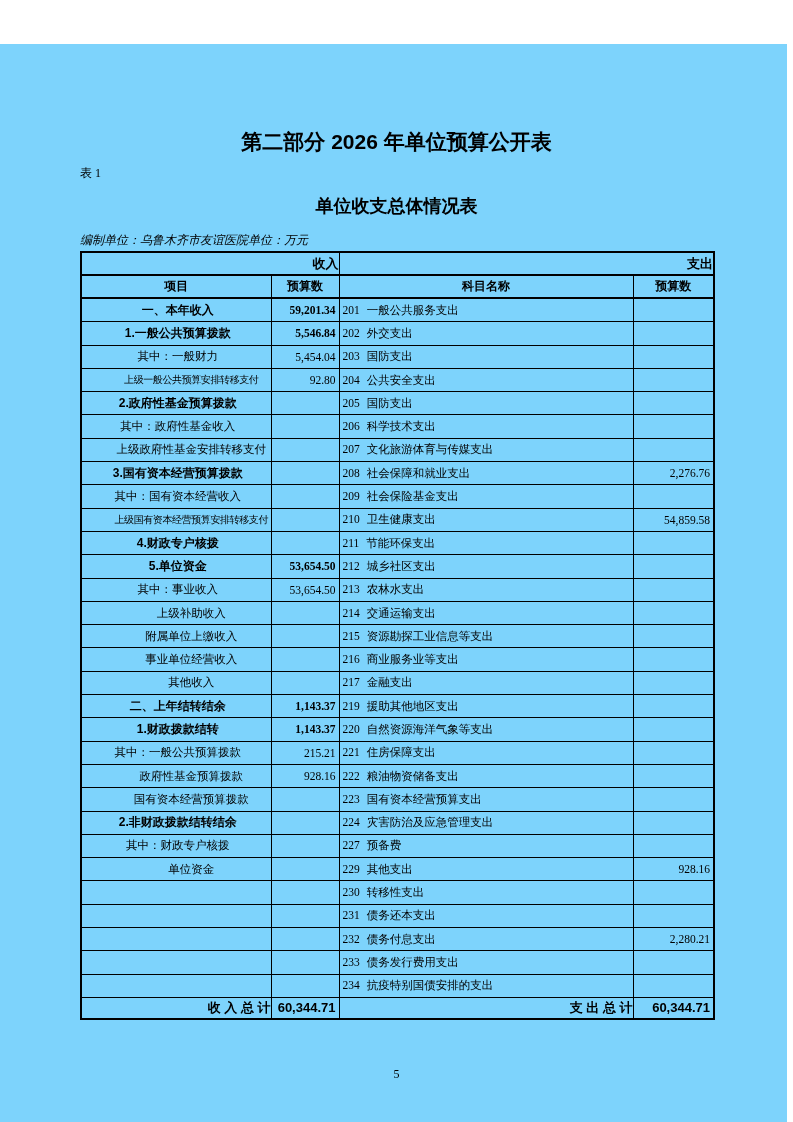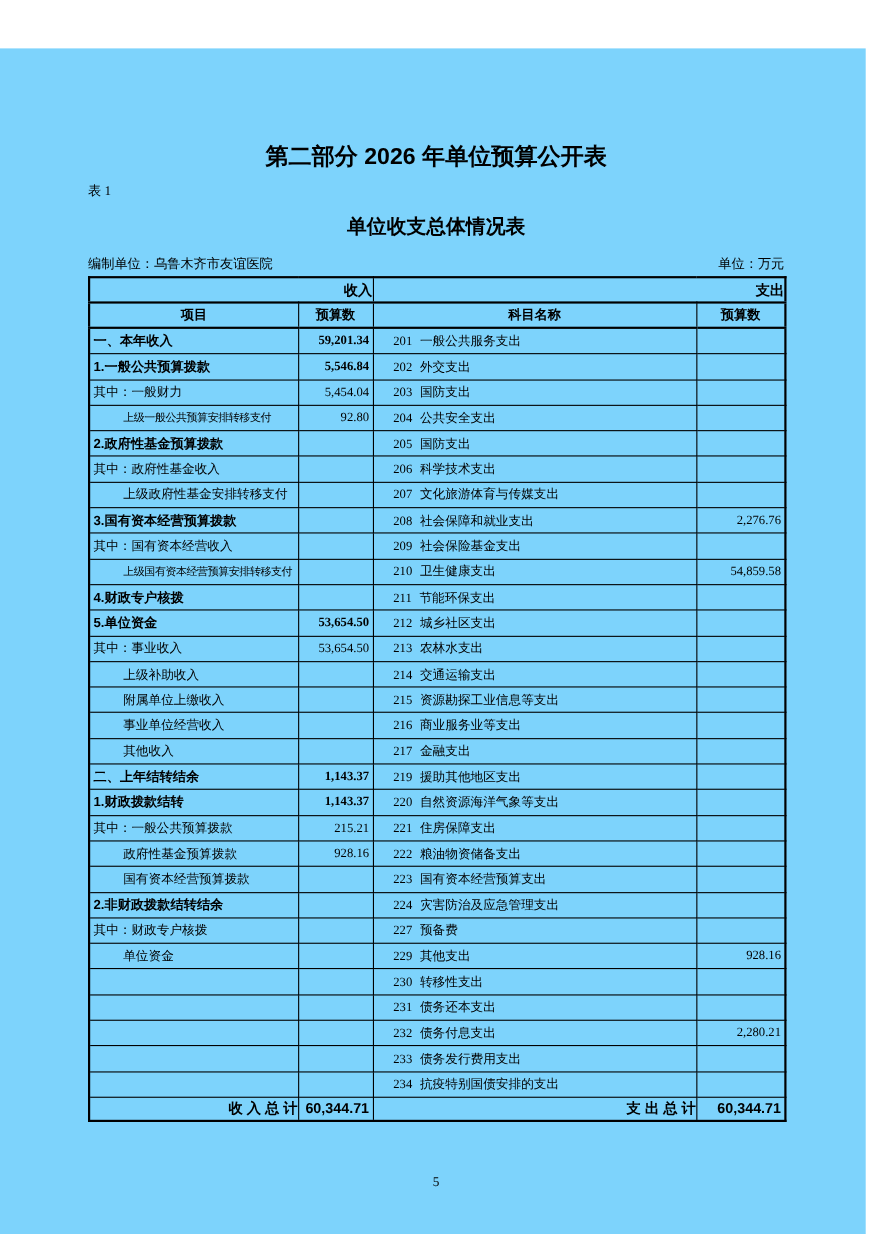--- a/index.html
+++ b/index.html
@@ -11,45 +11,45 @@
     position:absolute; top:84px; left:0; width:793px; text-align:center;
     font-family:"Liberation Sans","DejaVu Sans",sans-serif; font-weight:bold; font-size:21px;
   }
   .table-label { position:absolute; top:121px; left:80px; font-size:12px; }
   .table-title {
     position:absolute; top:150px; left:0; width:793px; text-align:center;
     font-family:"Liberation Sans","DejaVu Sans",sans-serif; font-weight:bold; font-size:18px;
   }
   .meta-row {
     position:absolute; top:188px; left:80px; width:633px;
-    display:flex; justify-content:space-between; font-size:12px;
+    display:flex; font-size:12px;font-style:italic;
   }
   table.budget {
     position:absolute; top:207px; left:80px; width:633px;
     border-collapse:collapse; table-layout:fixed; border:2px solid #000;
   }
   .budget th, .budget td {
     border:1px solid #000; padding:0; overflow:hidden; white-space:nowrap;
   }
   .group-row th {
     height:21px; font-family:"Liberation Sans",sans-serif; font-weight:bold;
     font-size:13px; text-align:right; border-bottom:2px solid #000;
   }
   .col-row th {
     height:21px; font-family:"Liberation Sans",sans-serif; font-weight:bold;
     font-size:12px; text-align:center; border-bottom:2px solid #000;
   }
   tbody td { height:22.3px; font-size:11.5px; }
-  td.item { text-align:left; padding-left:3px; }
+  td.item { text-align:center; padding-left:3px; }
   td.item.ind { padding-left:30px; }
   td.item.b { font-family:"Liberation Sans",sans-serif; font-weight:bold; font-size:12px; }
   td.item.squeeze { font-size:10px; letter-spacing:-0.4px; }
   td.num { text-align:right; padding-right:3px; }
   td.num.b { font-weight:bold; }
-  td.subject { text-align:left; padding-left:18px; }
+  td.subject { text-align:left; padding-left:3px; }
   .code { display:inline-block; margin-right:7px; }
   tfoot td {
     height:20px; border-top:2px solid #000;
     font-family:"Liberation Sans",sans-serif; font-weight:bold; font-size:13px;
   }
   tfoot td.label { text-align:right; }
   tfoot td.num { text-align:right; padding-right:3px; }
   .page-number { position:absolute; top:1023px; left:0; width:793px; text-align:center; font-size:12px; }
 </style>
 </head>

